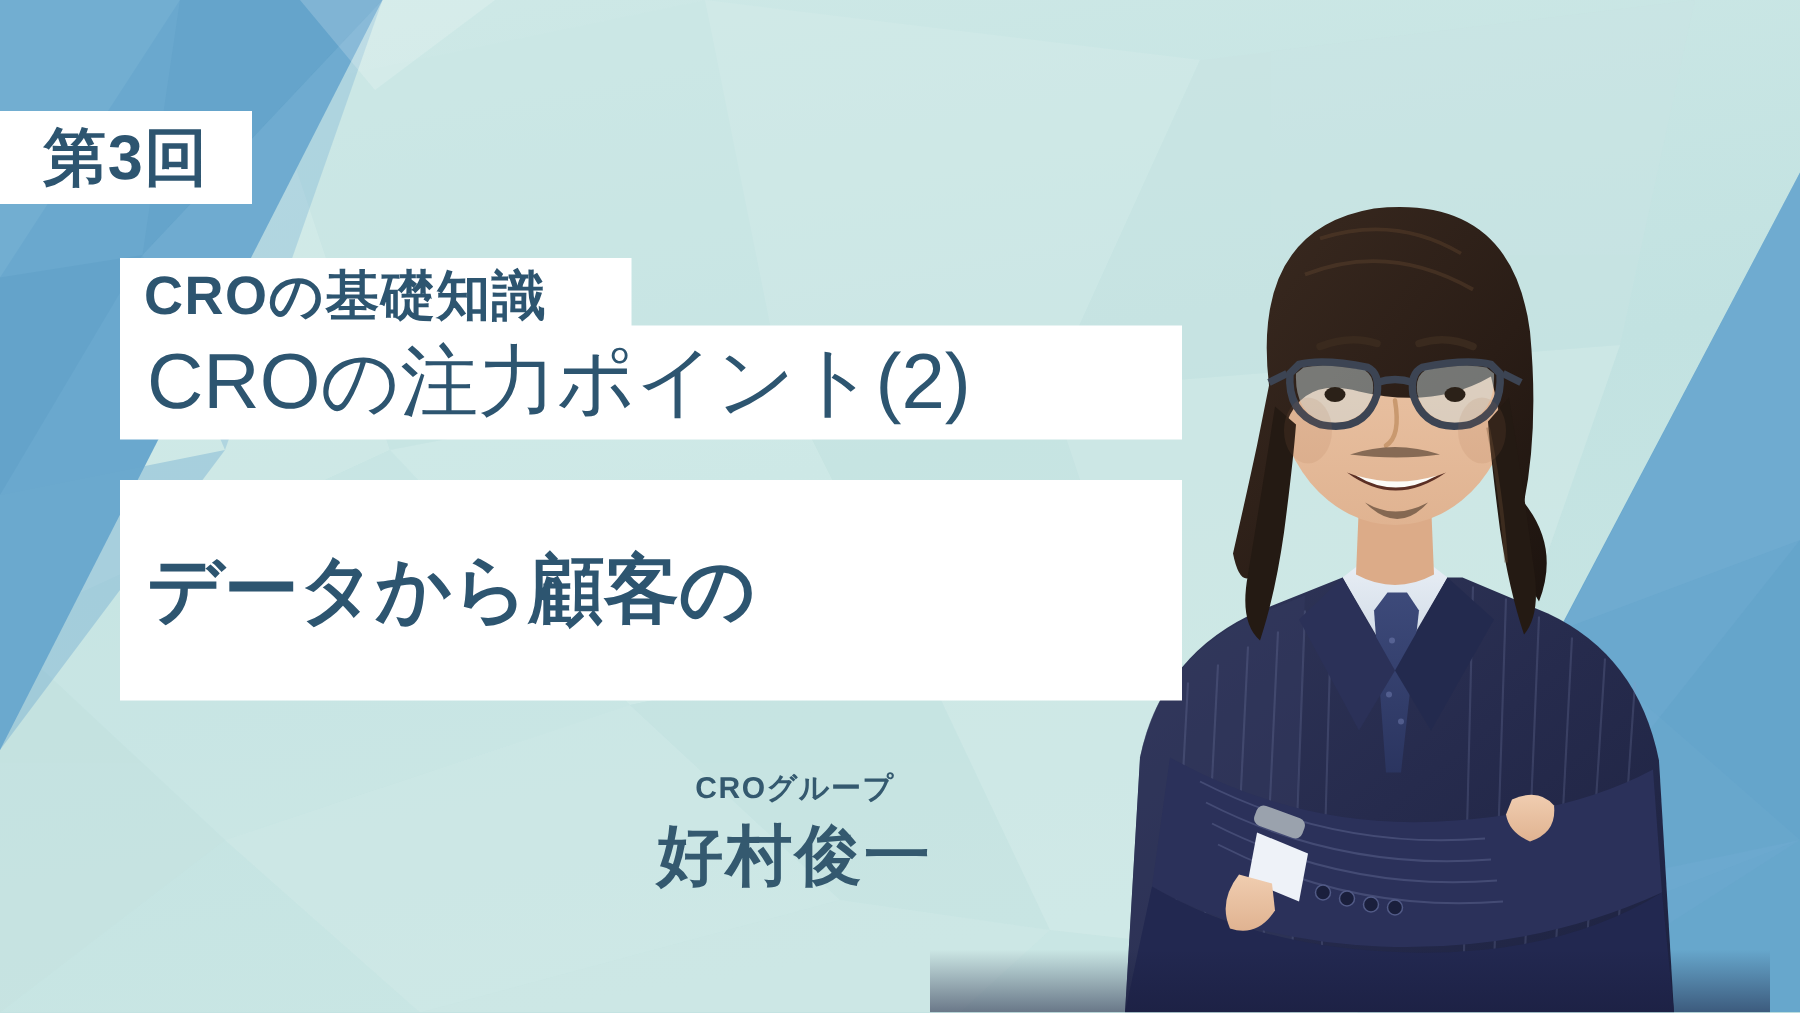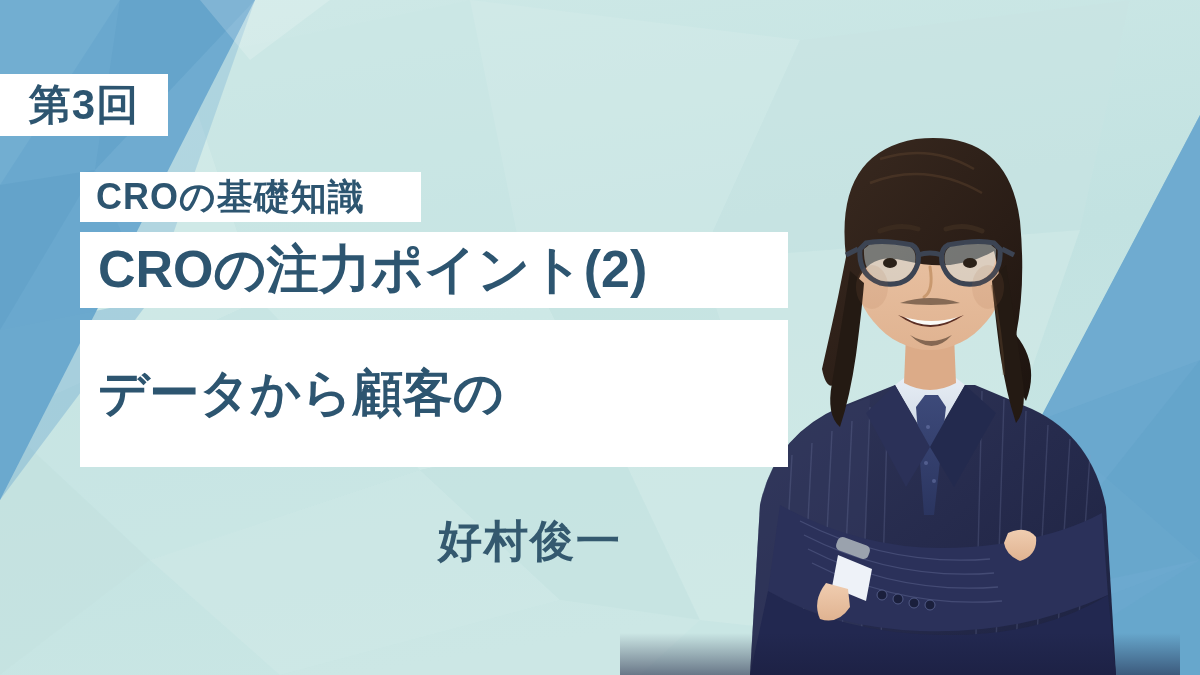--- a/index.html
+++ b/index.html
@@ -33,23 +33,23 @@
     font-size:42px;font-weight:700;letter-spacing:1px;
   }
 
   .plate-kicker{
     left:80px;top:172px;width:325px;height:50px;
     padding-left:16px;
     font-size:36px;font-weight:700;letter-spacing:1px;
   }
 
   .plate-title{
-    left:80px;top:232px;width:690px;height:76px;
+    left:80px;top:217px;width:690px;height:76px;
     padding-left:18px;
-    font-size:52px;font-weight:700;letter-spacing:0px;
+    font-size:52px;font-weight:400;letter-spacing:0px;
   }
 
   .plate-subtitle{
     left:80px;top:320px;width:690px;height:147px;
     padding-left:18px;
     flex-direction:column;align-items:flex-start;justify-content:center;
     font-size:50px;font-weight:700;line-height:1.18;
   }
   .plate-subtitle .line{display:block;}
 
@@ -282,16 +282,17 @@
 
   <div class="plate plate-title">
     <span>CROの注力ポイント(2)</span>
   </div>
 
   <div class="plate plate-subtitle">
     <span class="line">データから顧客の</span>
   </div>
 
   <div class="credit">
+    <div class="role">CROグループ</div>
     <div class="name">好村俊一</div>
   </div>
 
 </div>
 
 </body></html>

